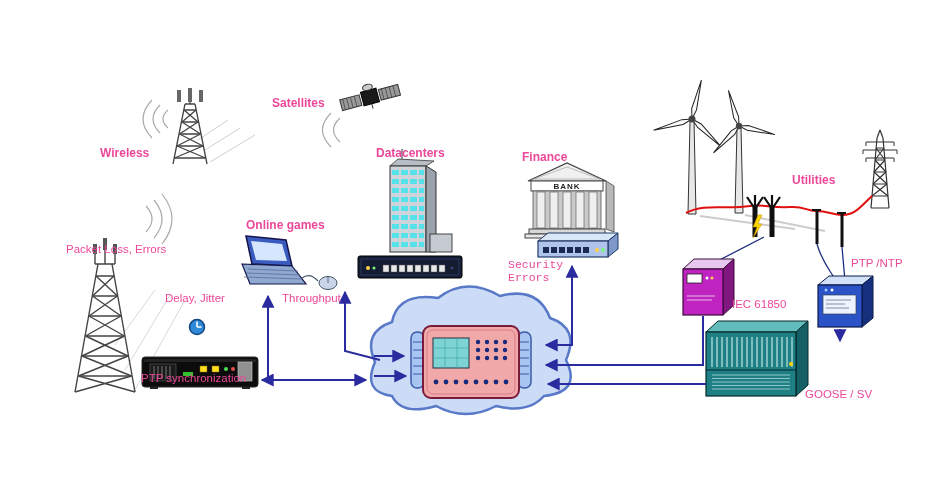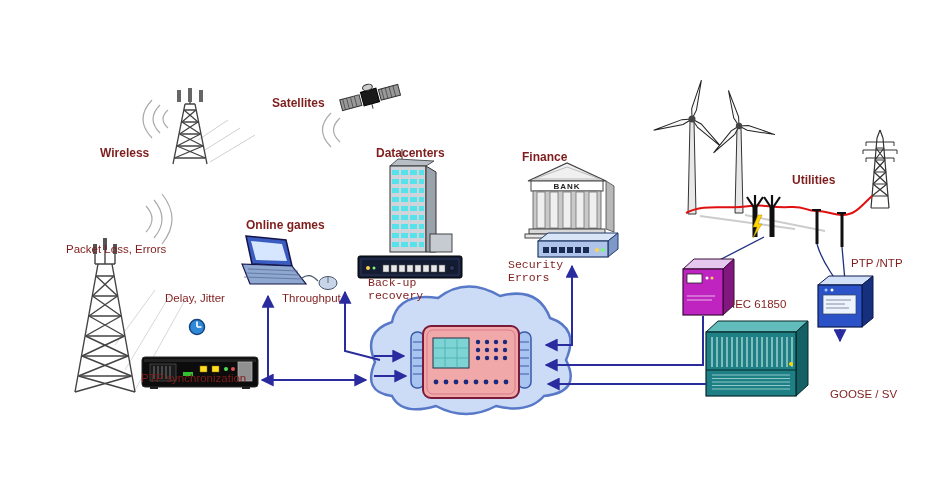--- a/index.html
+++ b/index.html
@@ -1,19 +1,19 @@
 <!DOCTYPE html>
 <html><head>
 <meta charset="utf-8">
 <style>
   html,body{margin:0;padding:0;background:#ffffff;}
   #stage{position:relative;width:950px;height:481px;background:#ffffff;overflow:hidden;
          font-family:"Liberation Sans",sans-serif;}
   #art{position:absolute;left:0;top:0;}
-  .lbl{position:absolute;color:#7f1d1d;white-space:nowrap;line-height:1.15;}
+  .lbl{position:absolute;color:#ec4899;white-space:nowrap;line-height:1.15;}
   .cat{font-weight:bold;font-size:12px;}
   .ann{font-size:11.5px;}
   .ctr{text-align:left;font-family:Liberation Mono, monospace;}
 </style>
 </head>
 <body>
 
 <div id="stage">
 
 <svg id="art" width="950" height="481" viewBox="0 0 950 481">
@@ -299,27 +299,23 @@
   <div class="lbl cat" style="left:272px;top:97px;">Satellites</div>
   <div class="lbl cat" style="left:246px;top:219px;">Online games</div>
   <div class="lbl cat" style="left:376px;top:147px;">Datacenters</div>
   <div class="lbl cat" style="left:522px;top:151px;">Finance</div>
   <div class="lbl cat" style="left:792px;top:174px;">Utilities</div>
 
   <div class="lbl ann" style="left:66px;top:223px;margin-top:20px;">Packet Loss, Errors</div>
   <div class="lbl ann" style="left:165px;top:292px;">Delay, Jitter</div>
   <div class="lbl ann" style="left:282px;top:292px;">Throughput</div>
 
-  <div class="lbl ann ctr" style="left:368px;top:276px;width:72px;">
-    <div>Back-up</div>
-    <div>recovery</div>
-  </div>
   <div class="lbl ann ctr" style="left:508px;top:258px;width:62px;">
     <div>Security</div>
     <div>Errors</div>
   </div>
 
   <div class="lbl ann" style="left:732px;top:298px;">IEC 61850</div>
   <div class="lbl ann" style="left:851px;top:257px;">PTP /NTP</div>
-  <div class="lbl ann" style="left:830px;top:388px;">GOOSE / SV</div>
+  <div class="lbl ann" style="left:805px;top:388px;">GOOSE / SV</div>
   <div class="lbl ann" style="left:141px;top:372px;">PTP synchronization</div>
 
 </div>
 
 </body></html>

